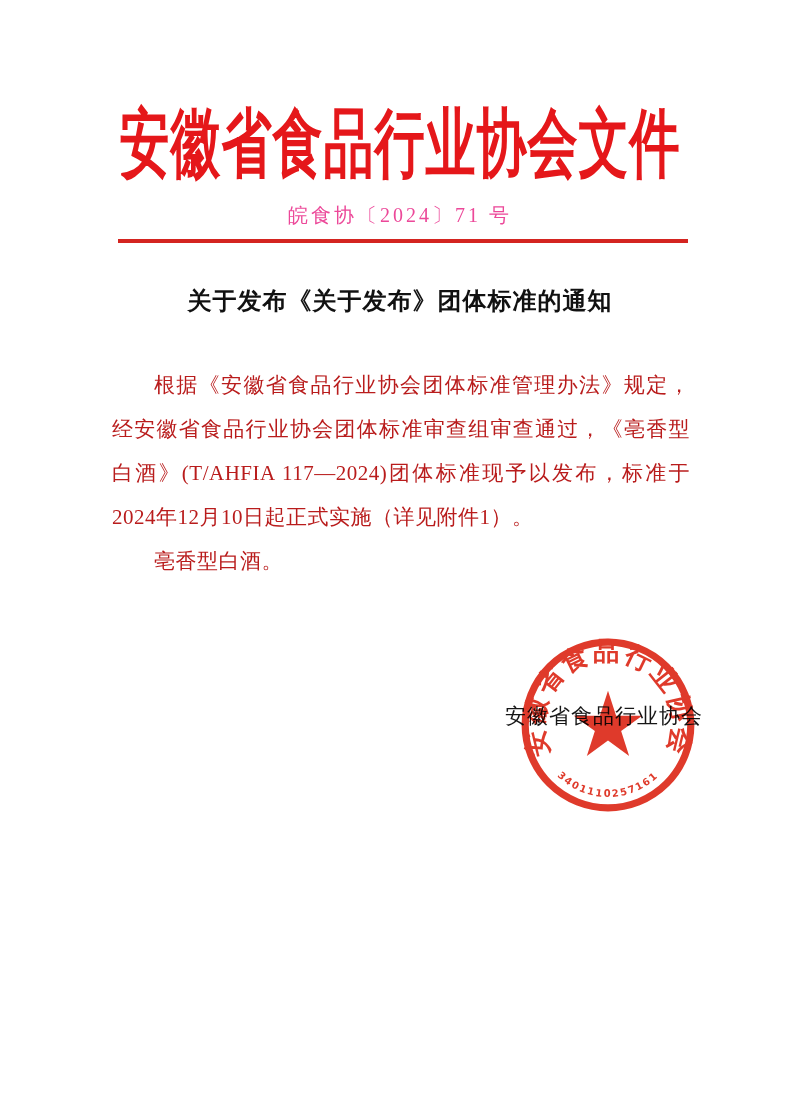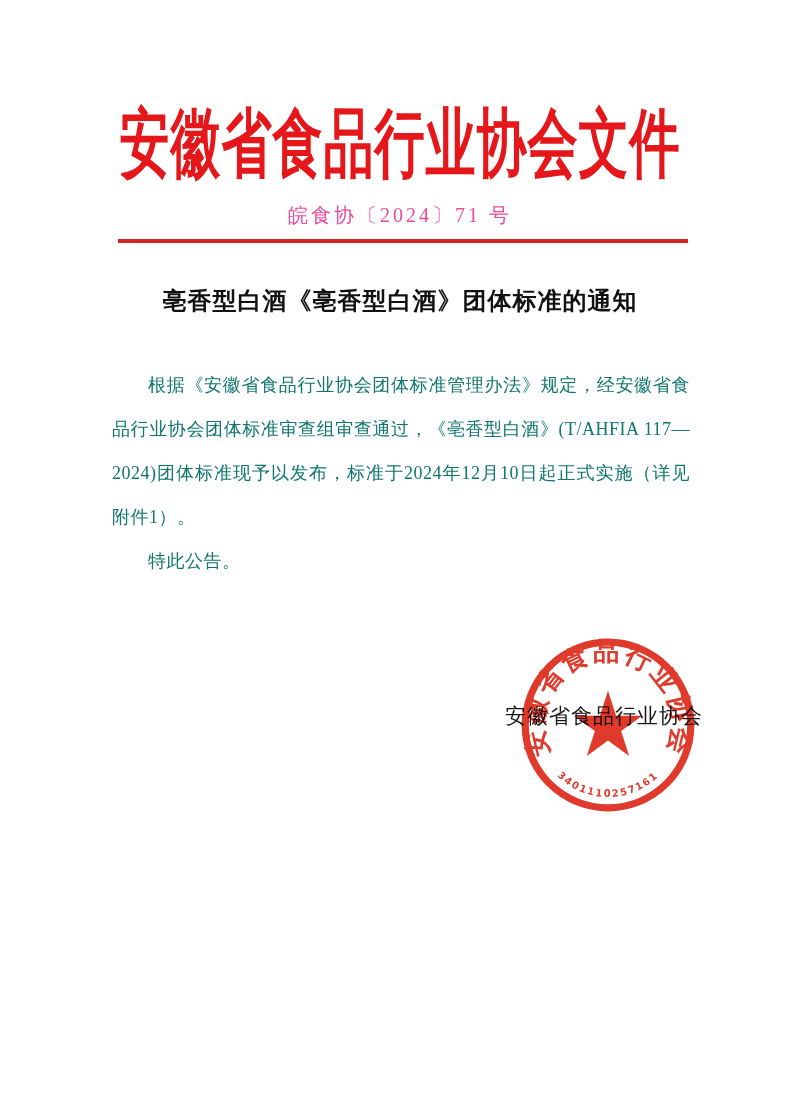--- a/index.html
+++ b/index.html
@@ -42,25 +42,25 @@
     position: absolute; top: 285px; left: 0; right: 0;
     text-align: center;
     font-size: 24px; font-weight: bold;
     letter-spacing: 1px;
     color: #111111;
     white-space: nowrap;
   }
   .body-block {
     position: absolute; top: 363px; left: 112px;
     width: 578px;
-    font-size: 18px;
+    font-size: 21px;
     line-height: 44px;
     letter-spacing: 0.5px;
     text-align: justify;
-    color: #0f766e;
+    color: #b91c1c;
   }
   .body-block p { margin: 0; text-indent: 2em; }
   .signature {
     position: absolute; top: 702px; left: 505px;
     font-size: 21px; letter-spacing: 1px;
     color: #161616; white-space: nowrap;
     z-index: 1;
   }
   .sign-date {
     position: absolute; top: 744px; left: 548px;
@@ -90,25 +90,25 @@
 <body>
 
 <div class="page">
 
   <div class="header-title">安徽省食品行业协会文件</div>
 
   <div class="doc-number">皖食协〔2024〕71 号</div>
 
   <div class="red-divider"></div>
 
-  <div class="doc-title">亳香型白酒《亳香型白酒》团体标准的通知</div>
+  <div class="doc-title">关于发布《关于发布》团体标准的通知</div>
 
   <div class="body-block">
     <p>根据《安徽省食品行业协会团体标准管理办法》规定，经安徽省食品行业协会团体标准审查组审查通过，《亳香型白酒》(T/AHFIA 117—2024)团体标准现予以发布，标准于2024年12月10日起正式实施（详见附件1）。</p>
-    <p>特此公告。</p>
+    <p>亳香型白酒。</p>
   </div>
 
   <div class="signature">安徽省食品行业协会</div>
 
 
   <div class="seal">
     <svg viewBox="0 0 200 200" xmlns="http://www.w3.org/2000/svg">
       <defs>
         <path id="sealArcTop" d="M 37.6 136 A 72 72 0 1 1 162.3 136" fill="none"></path>
         <path id="sealArcBottom" d="M 38.7 151.4 A 80 80 0 0 0 161.3 151.4" fill="none"></path>

